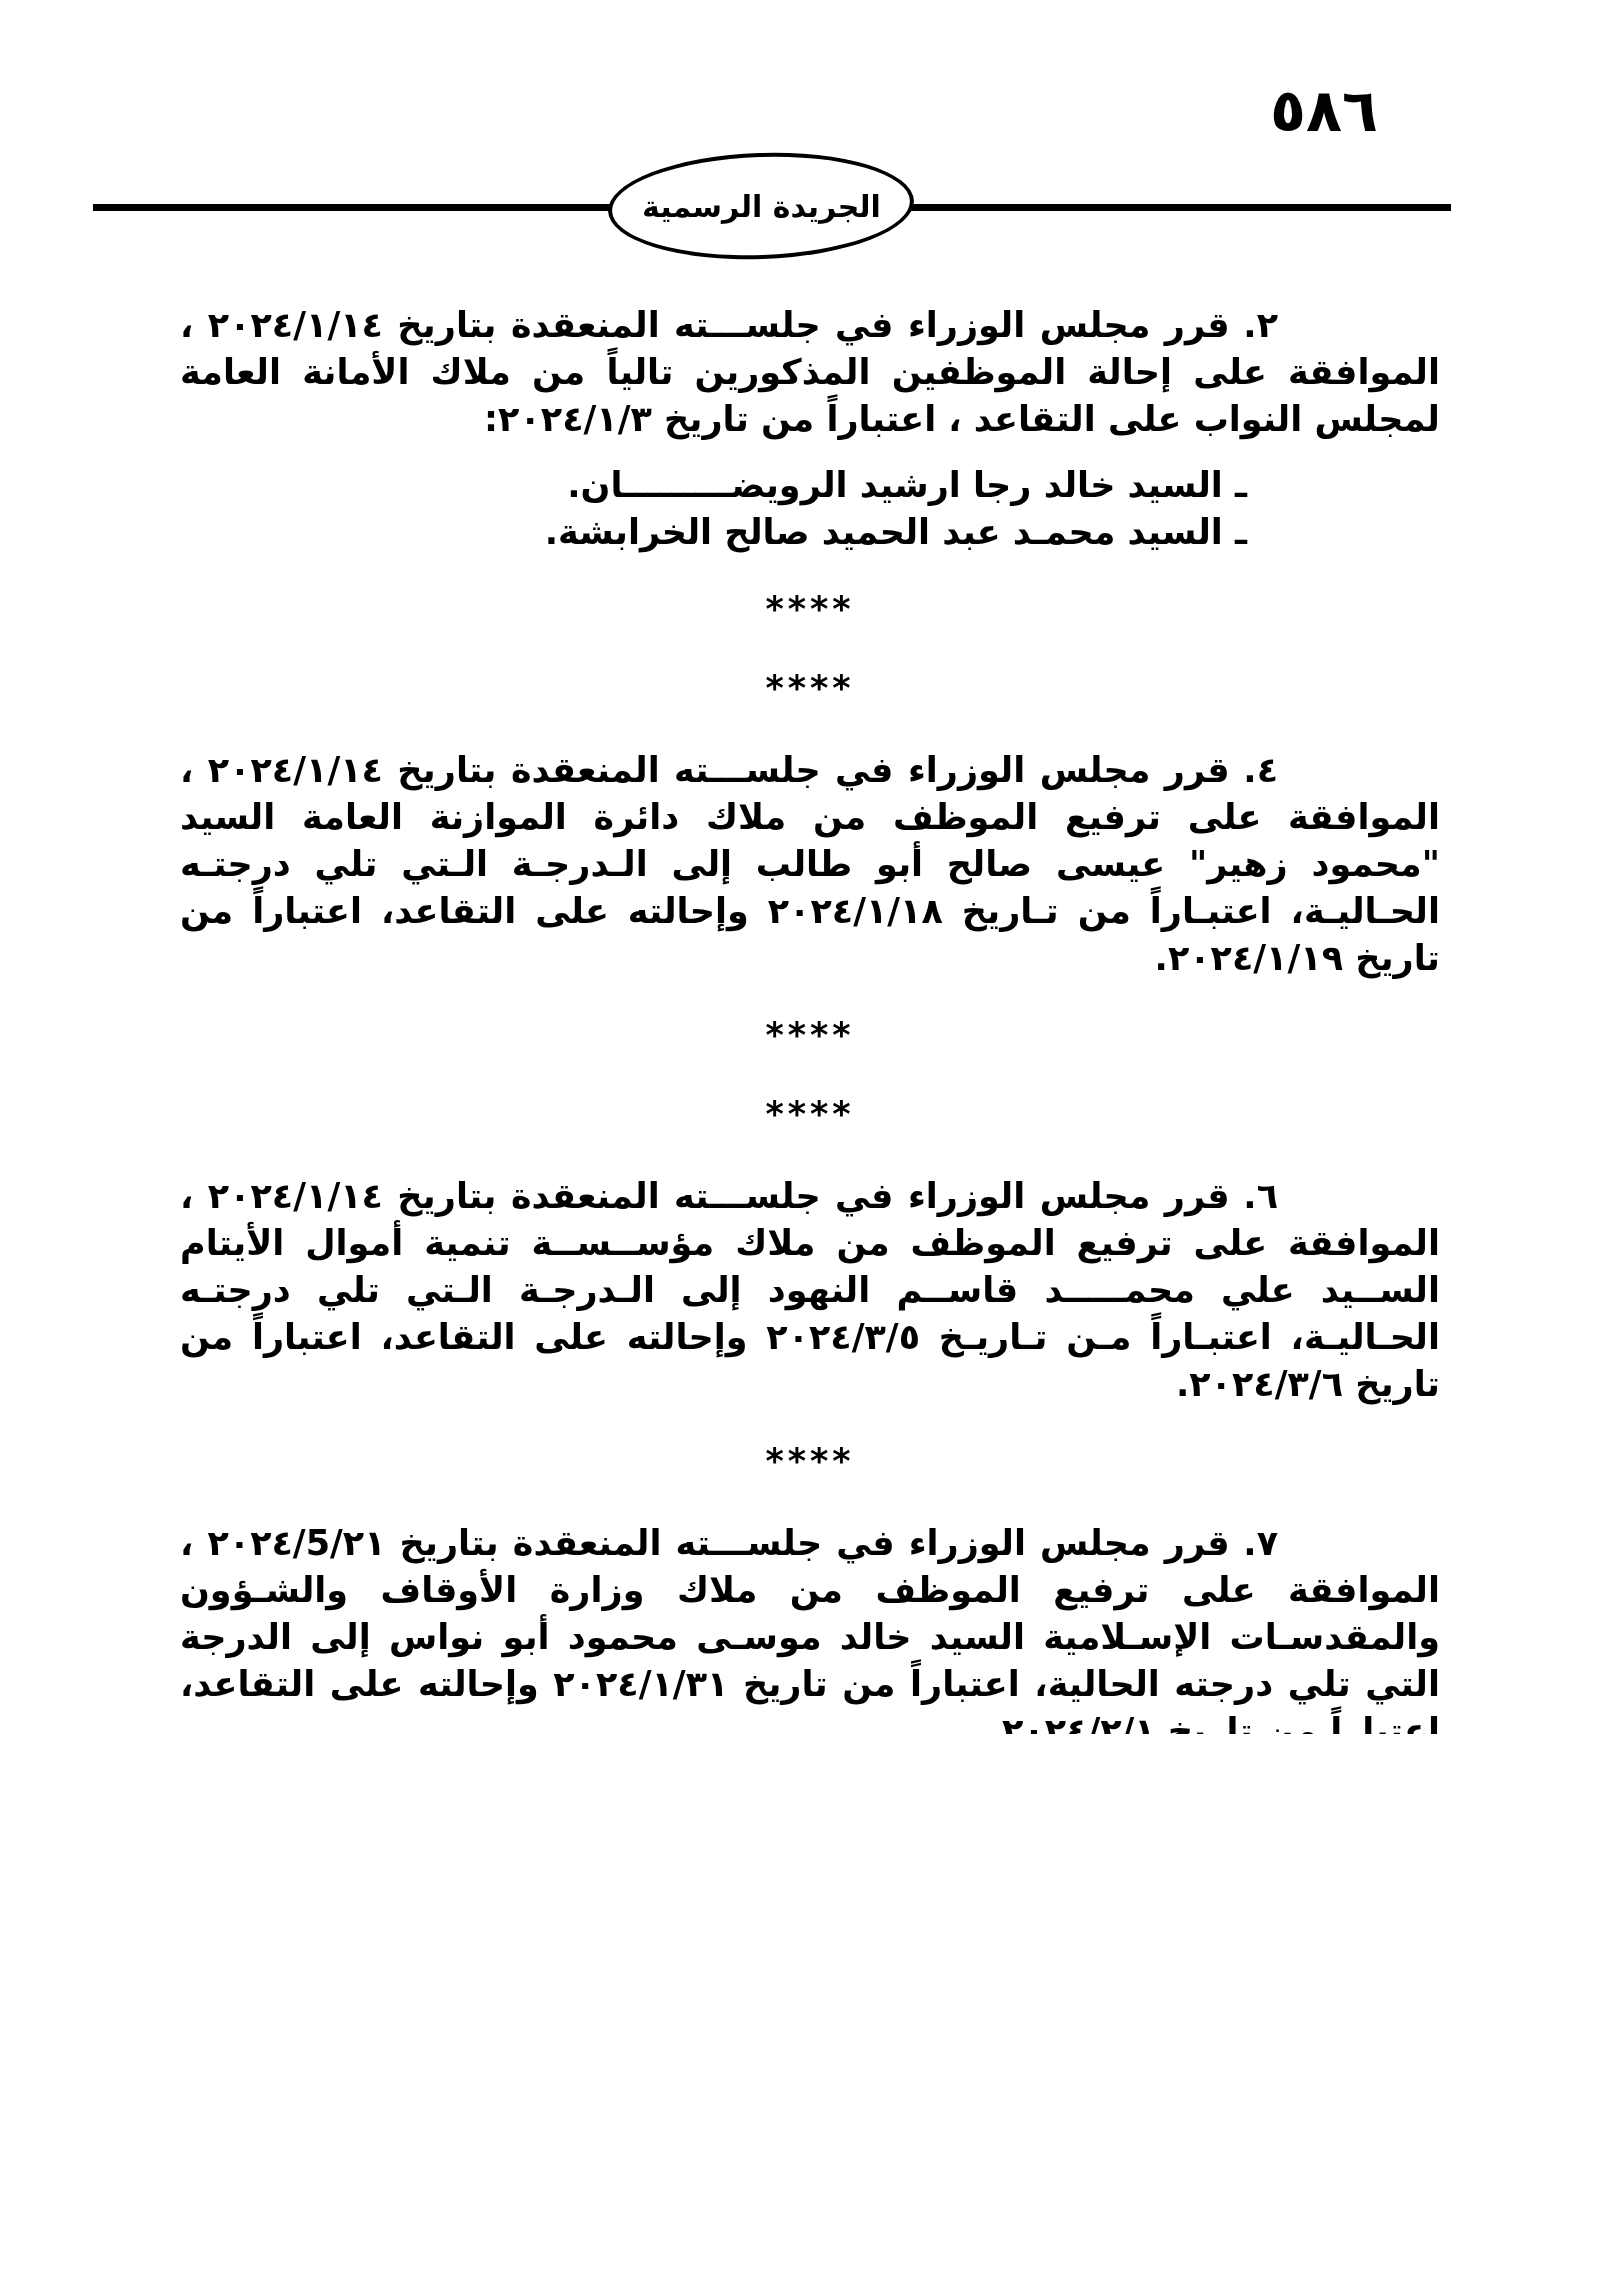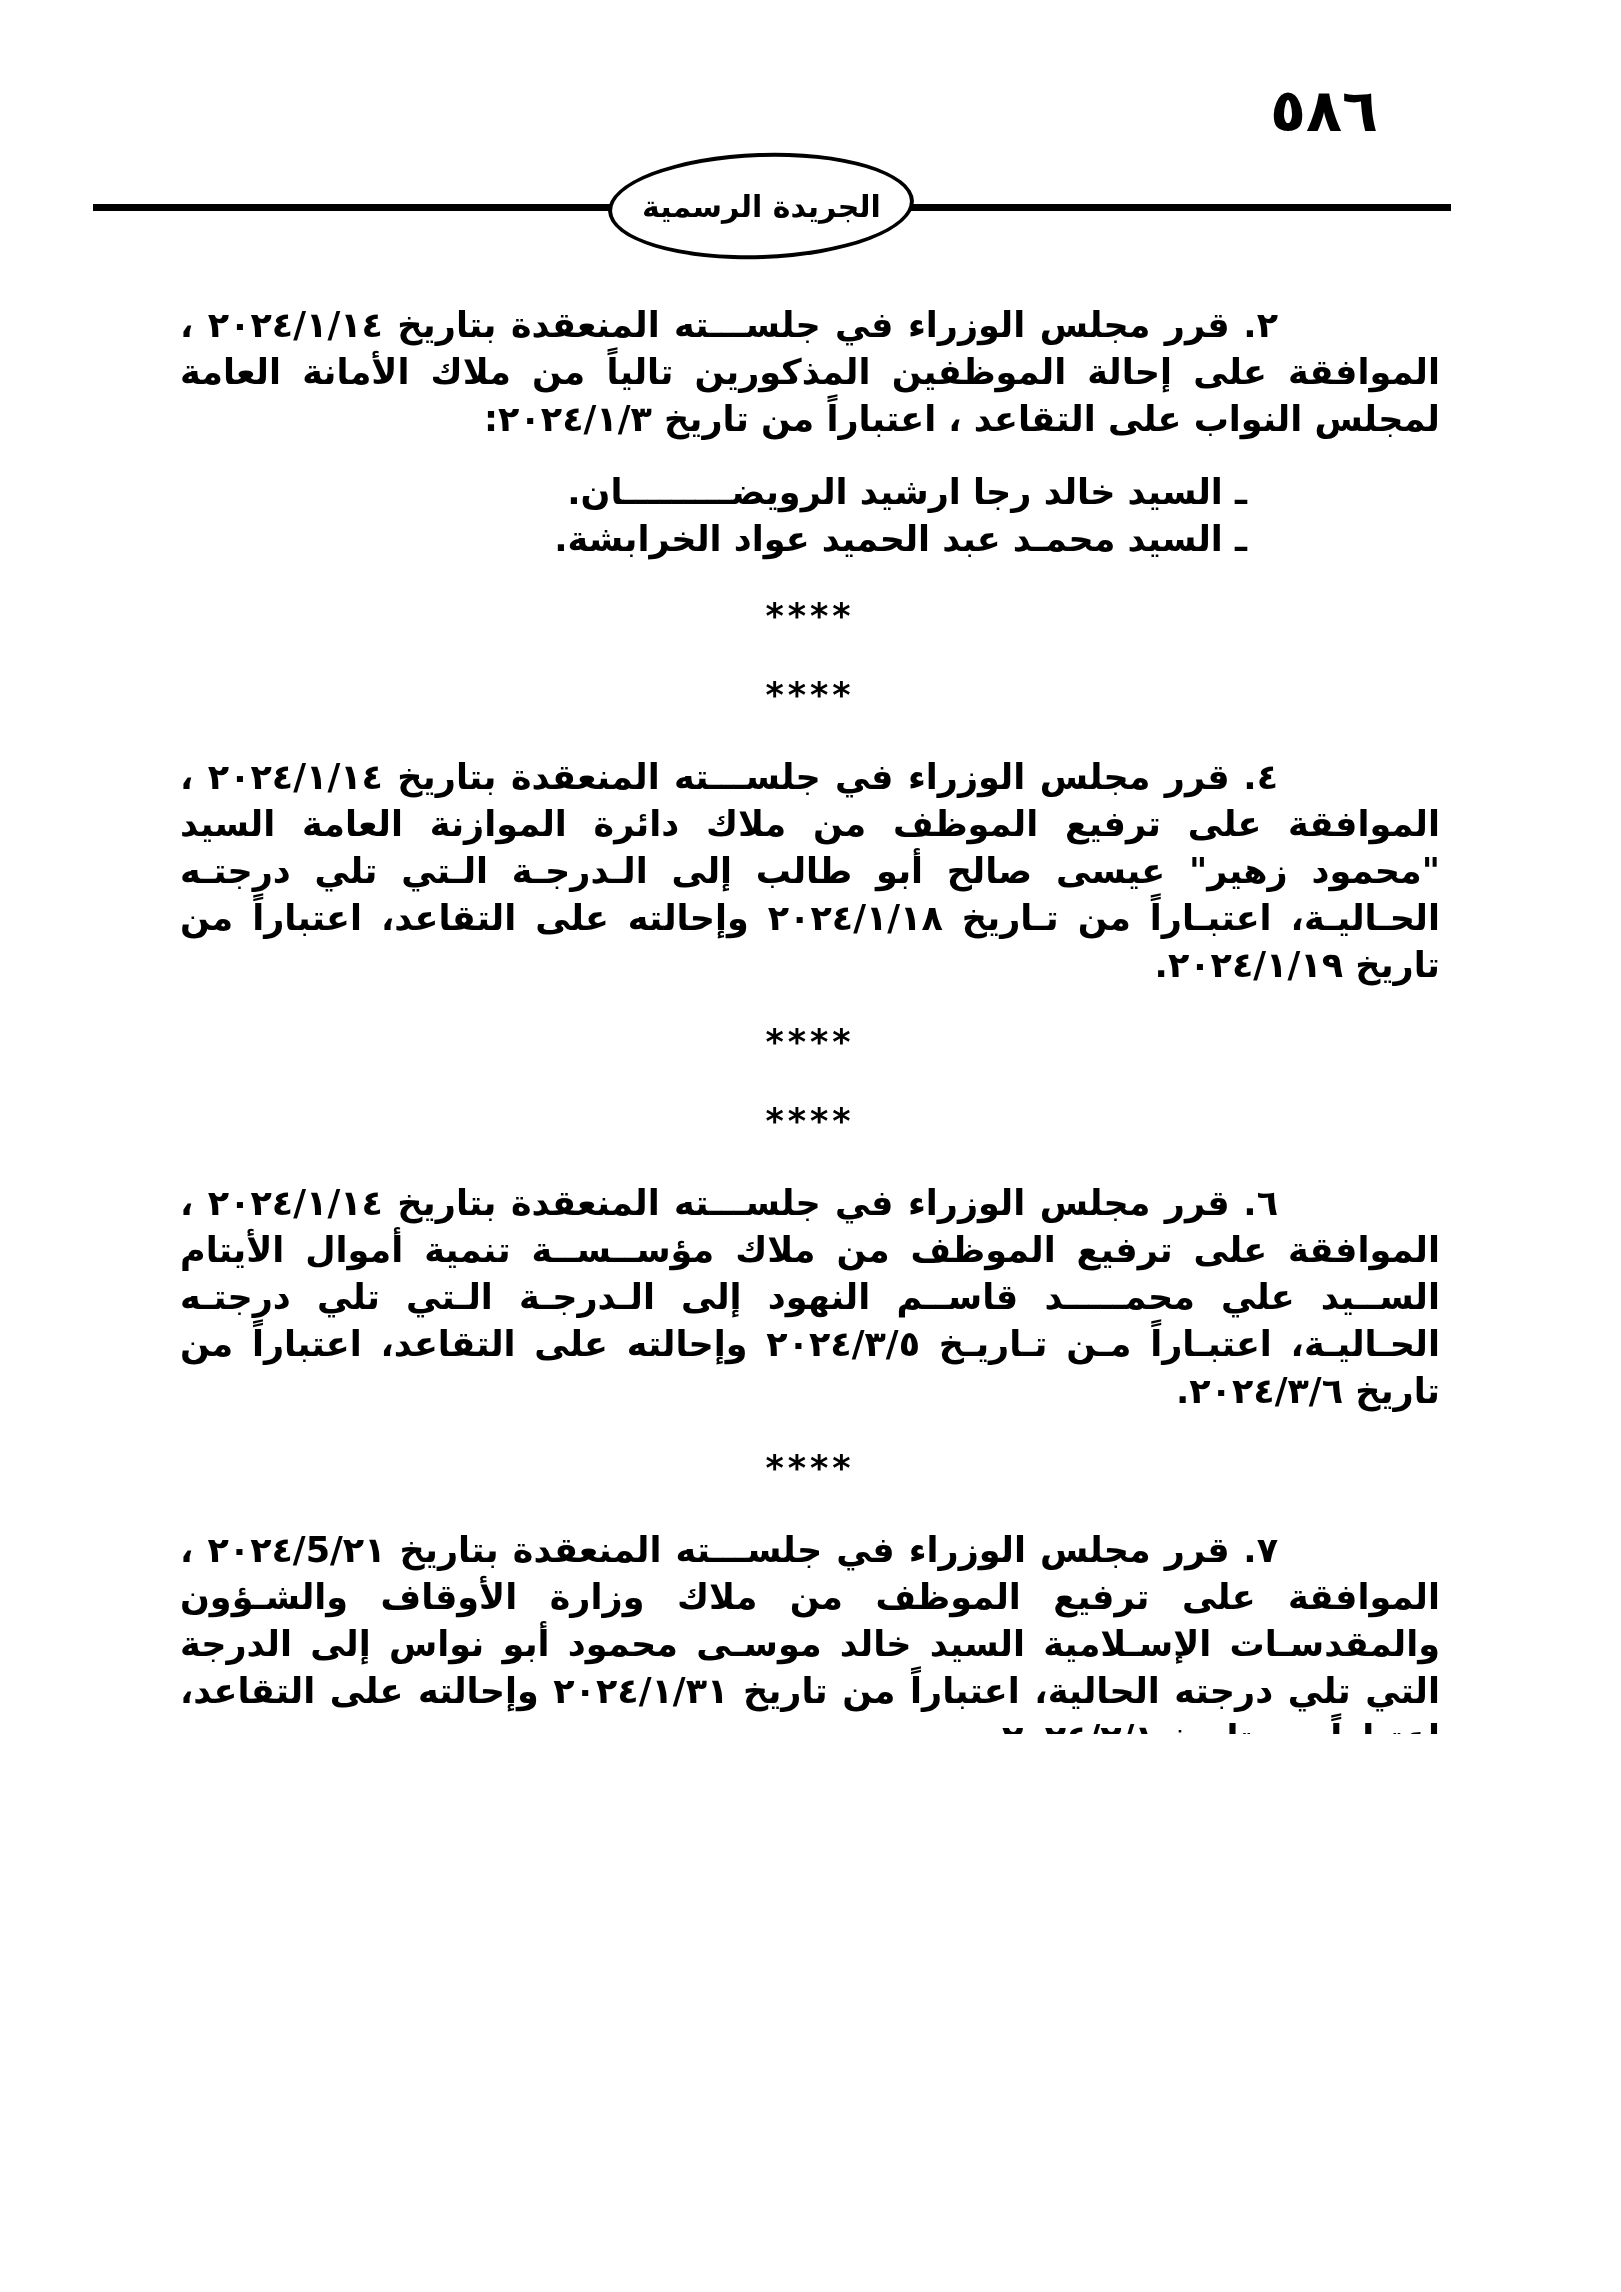--- a/index.html
+++ b/index.html
@@ -66,21 +66,21 @@
     font-size: 35px;
     font-weight: 700;
     line-height: 47px;
     text-align: justify;
     text-indent: 162px;
   }
   .item .num {
     padding-left: 13.7px;
   }
   .names {
-    margin-top: 26px;
+    margin-top: 19px;
     padding-right: 201px;
     font-size: 35px;
     font-weight: 700;
     line-height: 47px;
     text-align: right;
   }
   .separator {
     margin: 33px 0 39px 0;
     font-size: 35px;
     font-weight: 700;
@@ -103,21 +103,21 @@
     <span>الجريدة الرسمية</span>
   </div>
 
   <div class="content">
 
     <p class="item">
       <span class="num">٢.</span><span>قرر مجلس الوزراء في جلســـته المنعقدة بتاريخ ٢٠٢٤/١/١٤ ، الموافقة على إحالة الموظفين المذكورين تالياً من ملاك الأمانة العامة لمجلس النواب على التقاعد ، اعتباراً من تاريخ ٢٠٢٤/١/٣:</span>
     </p>
     <div class="names">
       <div class="name">ـ السيد خالد رجا ارشيد الرويضـــــــــان.</div>
-      <div class="name">ـ السيد محمـد عبد الحميد عواد الخرابشة.</div>
+      <div class="name">ـ السيد محمـد عبد الحميد صالح الخرابشة.</div>
     </div>
     <div class="separator">****</div>
 
     <div class="separator">****</div>
 
     <p class="item">
       <span class="num">٤.</span><span>قرر مجلس الوزراء في جلســـته المنعقدة بتاريخ ٢٠٢٤/١/١٤ ، الموافقة على ترفيع الموظف من ملاك دائرة الموازنة العامة السيد "محمود زهير" عيسى صالح أبو طالب إلى الـدرجـة الـتي تلي درجتـه الحـاليـة، اعتبـاراً من تـاريخ ٢٠٢٤/١/١٨ وإحالته على التقاعد، اعتباراً من تاريخ ٢٠٢٤/١/١٩.</span>
     </p>
     <div class="separator">****</div>
 

